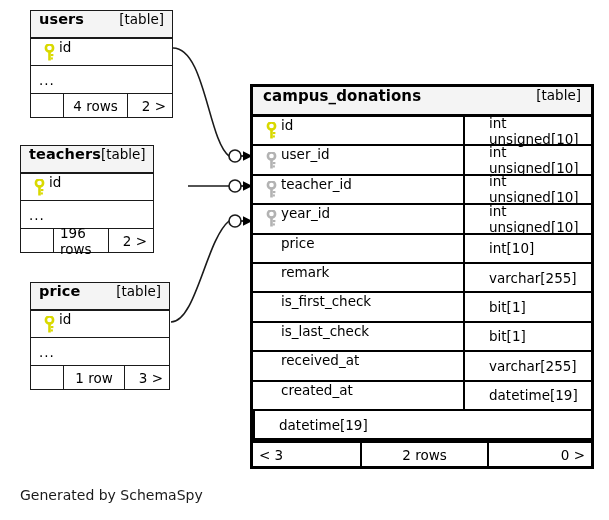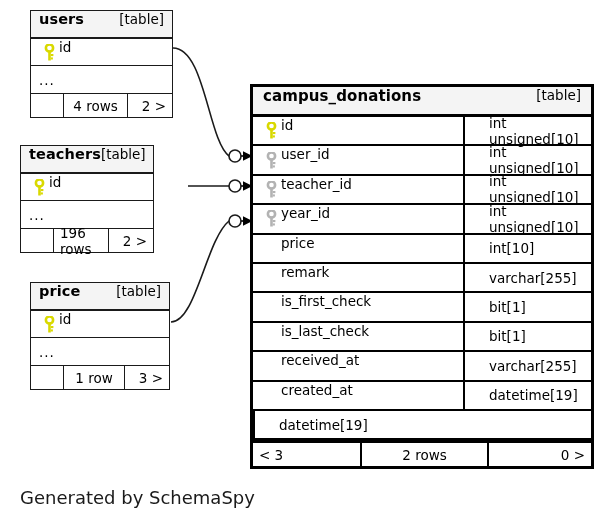--- a/index.html
+++ b/index.html
@@ -169,21 +169,21 @@
   #tbl-main .tfoot { height: 26px; }
   .main-f0 { flex: 0 0 107px; }
   .main-f1 { flex: 1 1 auto; }
   .main-f2 { flex: 0 0 104px; }
 
   
   #page-footer {
     position: absolute;
     left: 20px;
     top: 487px;
-    font-size: 18px;
+    font-size: 14px;
     color: #1a1a1a;
   }
 </style>
 </head>
 <body>
 
 <div id="canvas">
 
   <svg id="edges" viewBox="0 0 609 520" width="609" height="520">
     <defs>

